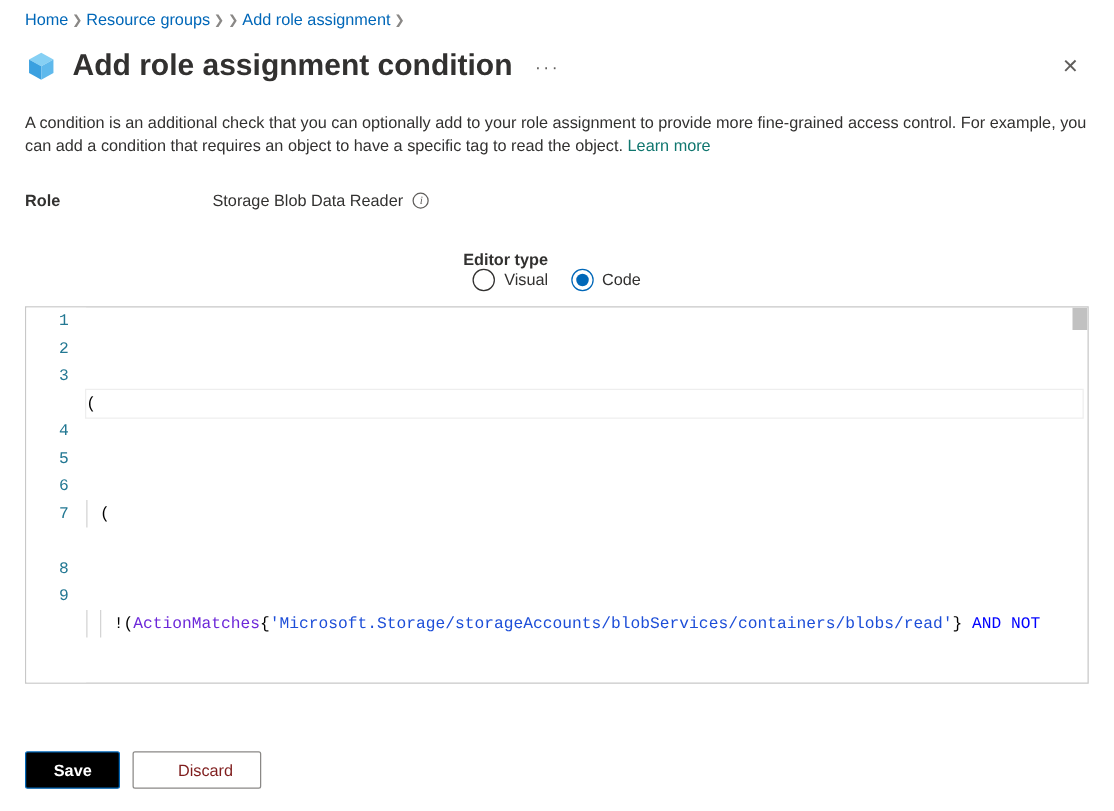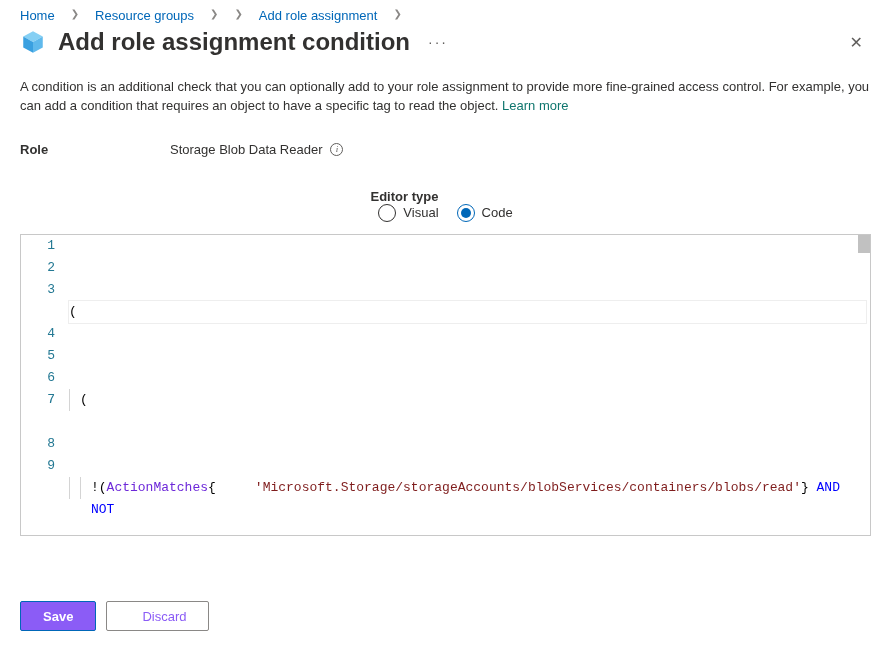--- a/index.html
+++ b/index.html
@@ -10,23 +10,24 @@
       background: #fff;
       width: 891px;
       height: 649px;
       position: relative;
       padding: 8px 20px 0 20px;
     }
 
     
     .breadcrumb {
       display: flex;
-      gap: 16px;
-      font-size: 13px;
-      margin-bottom: 5px;
+      align-items: center;
+      gap: 3px;
+      font-size: 13px;
+      margin-bottom: 16px;
       flex-wrap: wrap;
     }
     .breadcrumb a {
       color: #0067b8;
       text-decoration: none;
       cursor: pointer;
     }
     .chev { color: #8a8886; font-size: 10px; }
 
     
@@ -180,21 +181,21 @@
     .line-content { flex: 1; }
     .ln { height: 22px; }
 
     
     .current-line {
       background: #fff;
       outline: 1px solid #eeeeee;
     }
 
     .k-blue   { color: #0000ff; }
-    .k-red    { color: #7f1d1d; margin-left: 39px; }
+    .k-red    { color: #1d4ed8; }
     .k-brown  { color: #6d28d9; }
     .plain    { color: #000; }
 
     
     .action-bar {
       position: absolute;
       bottom: 18px;
       left: 20px;
       display: flex;
       gap: 10px;
@@ -204,28 +205,28 @@
       padding: 0 22px;
       font-size: 13px;
       font-family: inherit;
       border-radius: 2px;
       cursor: pointer;
       display: flex;
       align-items: center;
       justify-content: center;
     }
     .btn-primary {
-      background: #8b5cf6;
+      background: #000000;
       color: #fff;
       border: 1px solid #0067b8;
       font-weight: 600;
     }
     .btn-secondary {
       background: #fff;
-      color: #8b5cf6;
+      color: #7f1d1d;
       border: 1px solid #8a8886;
       padding-left: 35px;
     }
     .scroll-stub {
       position: absolute;
       top: 0;
       right: 0;
       width: 12px;
       height: 18px;
       background: #c1c1c1;

